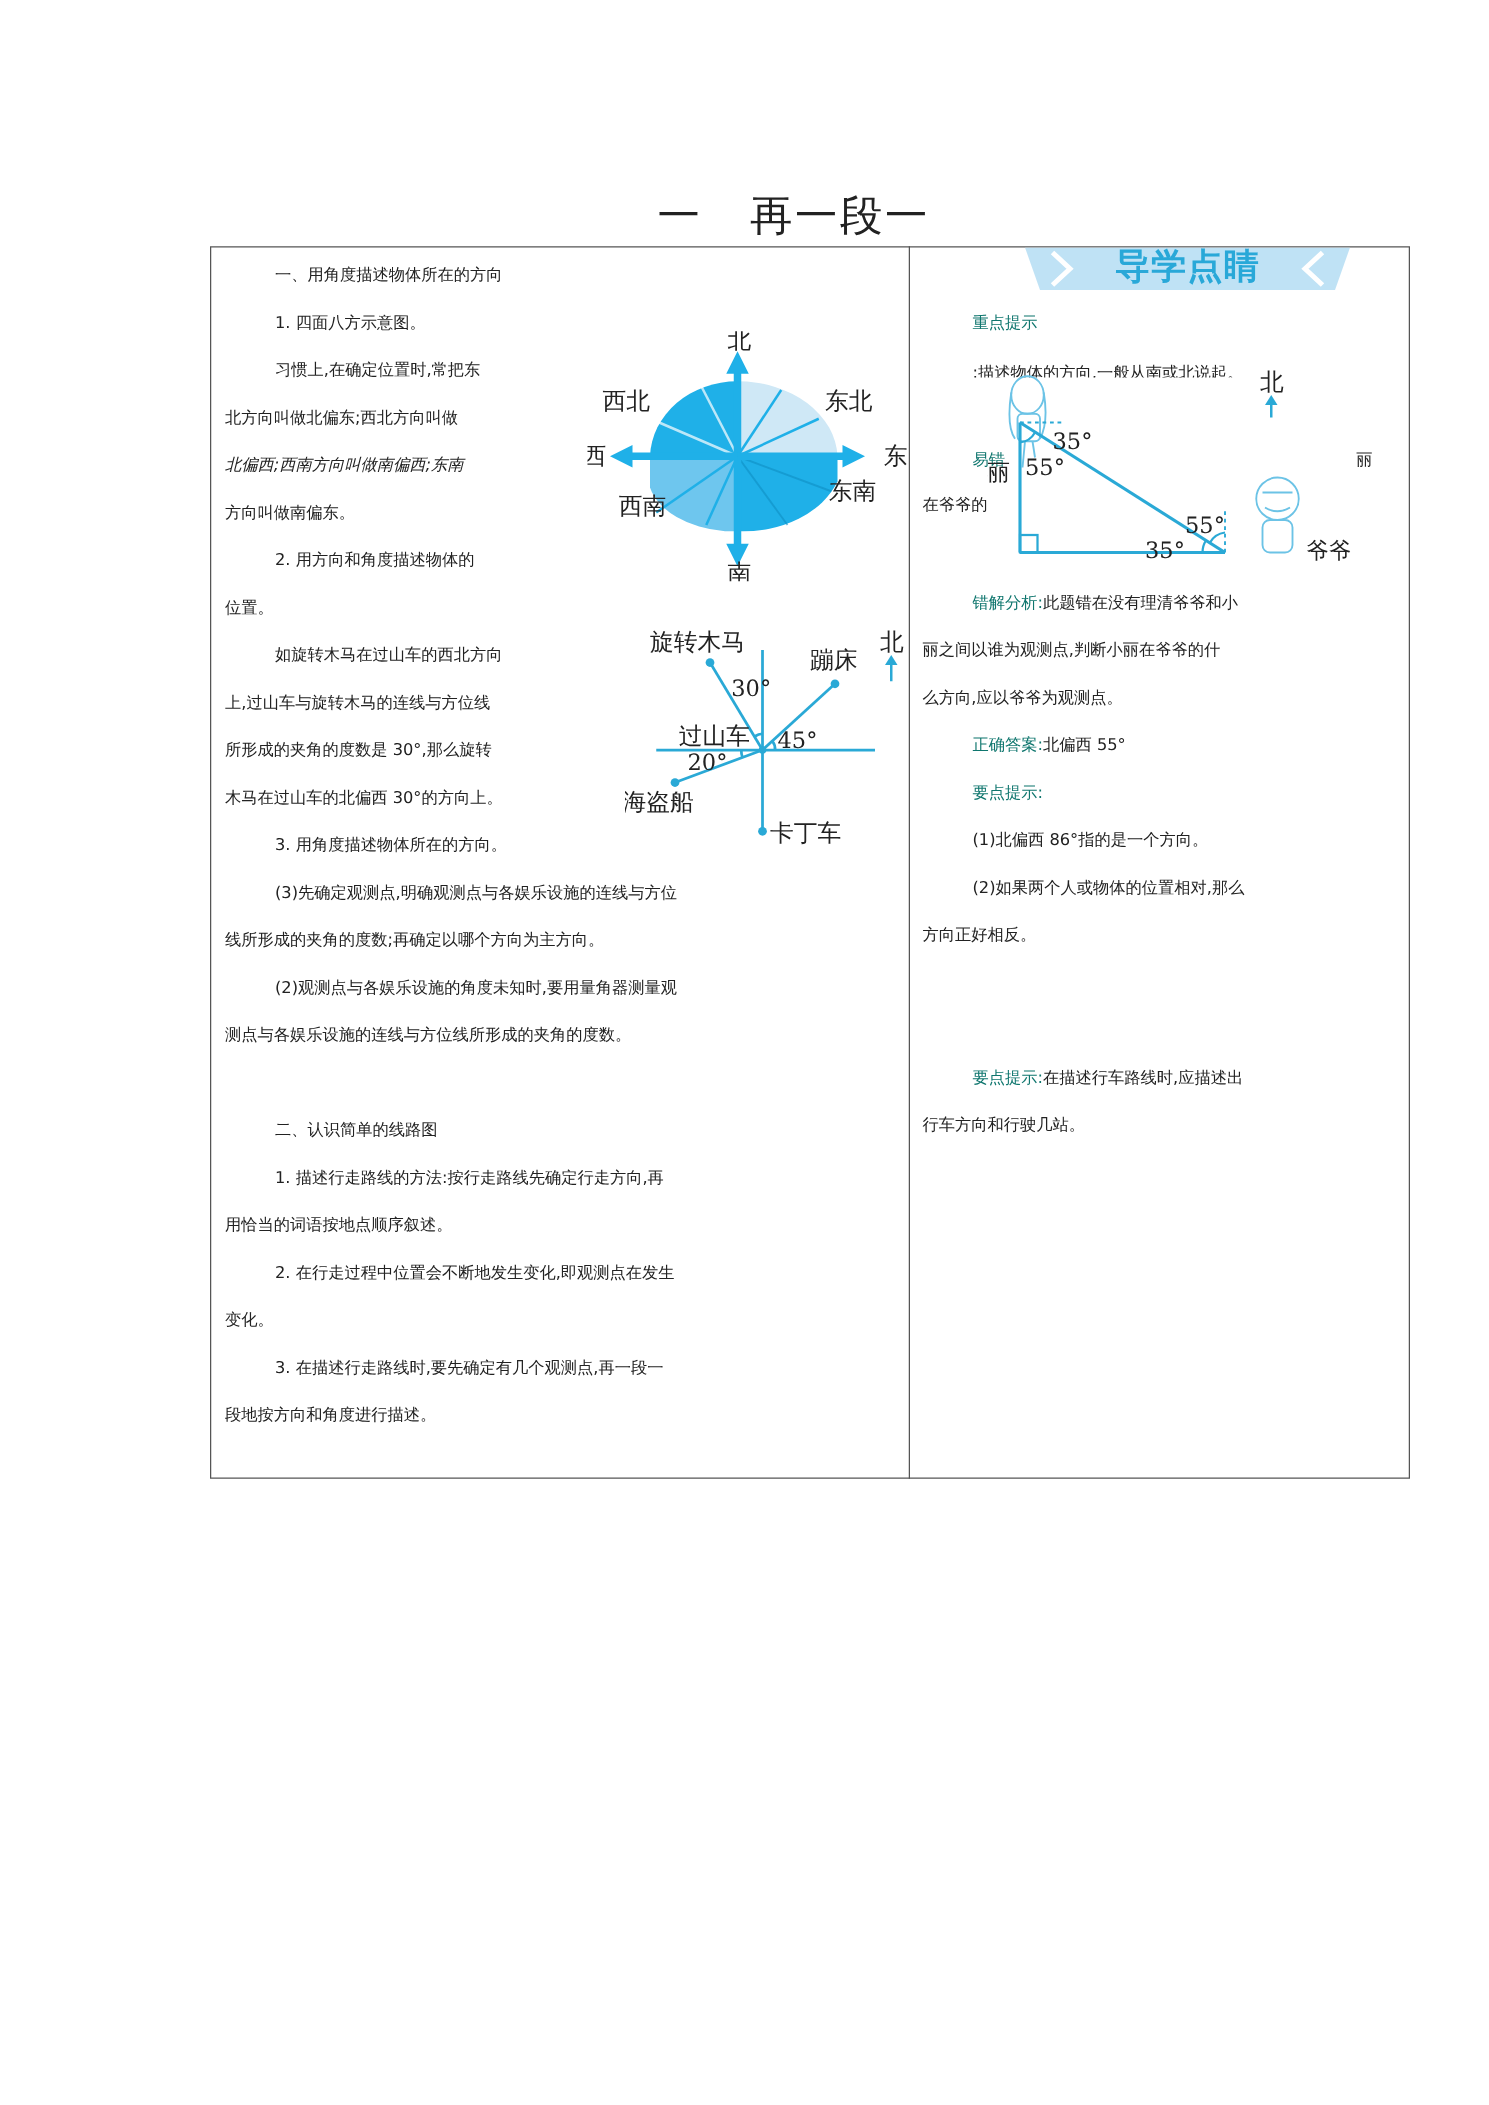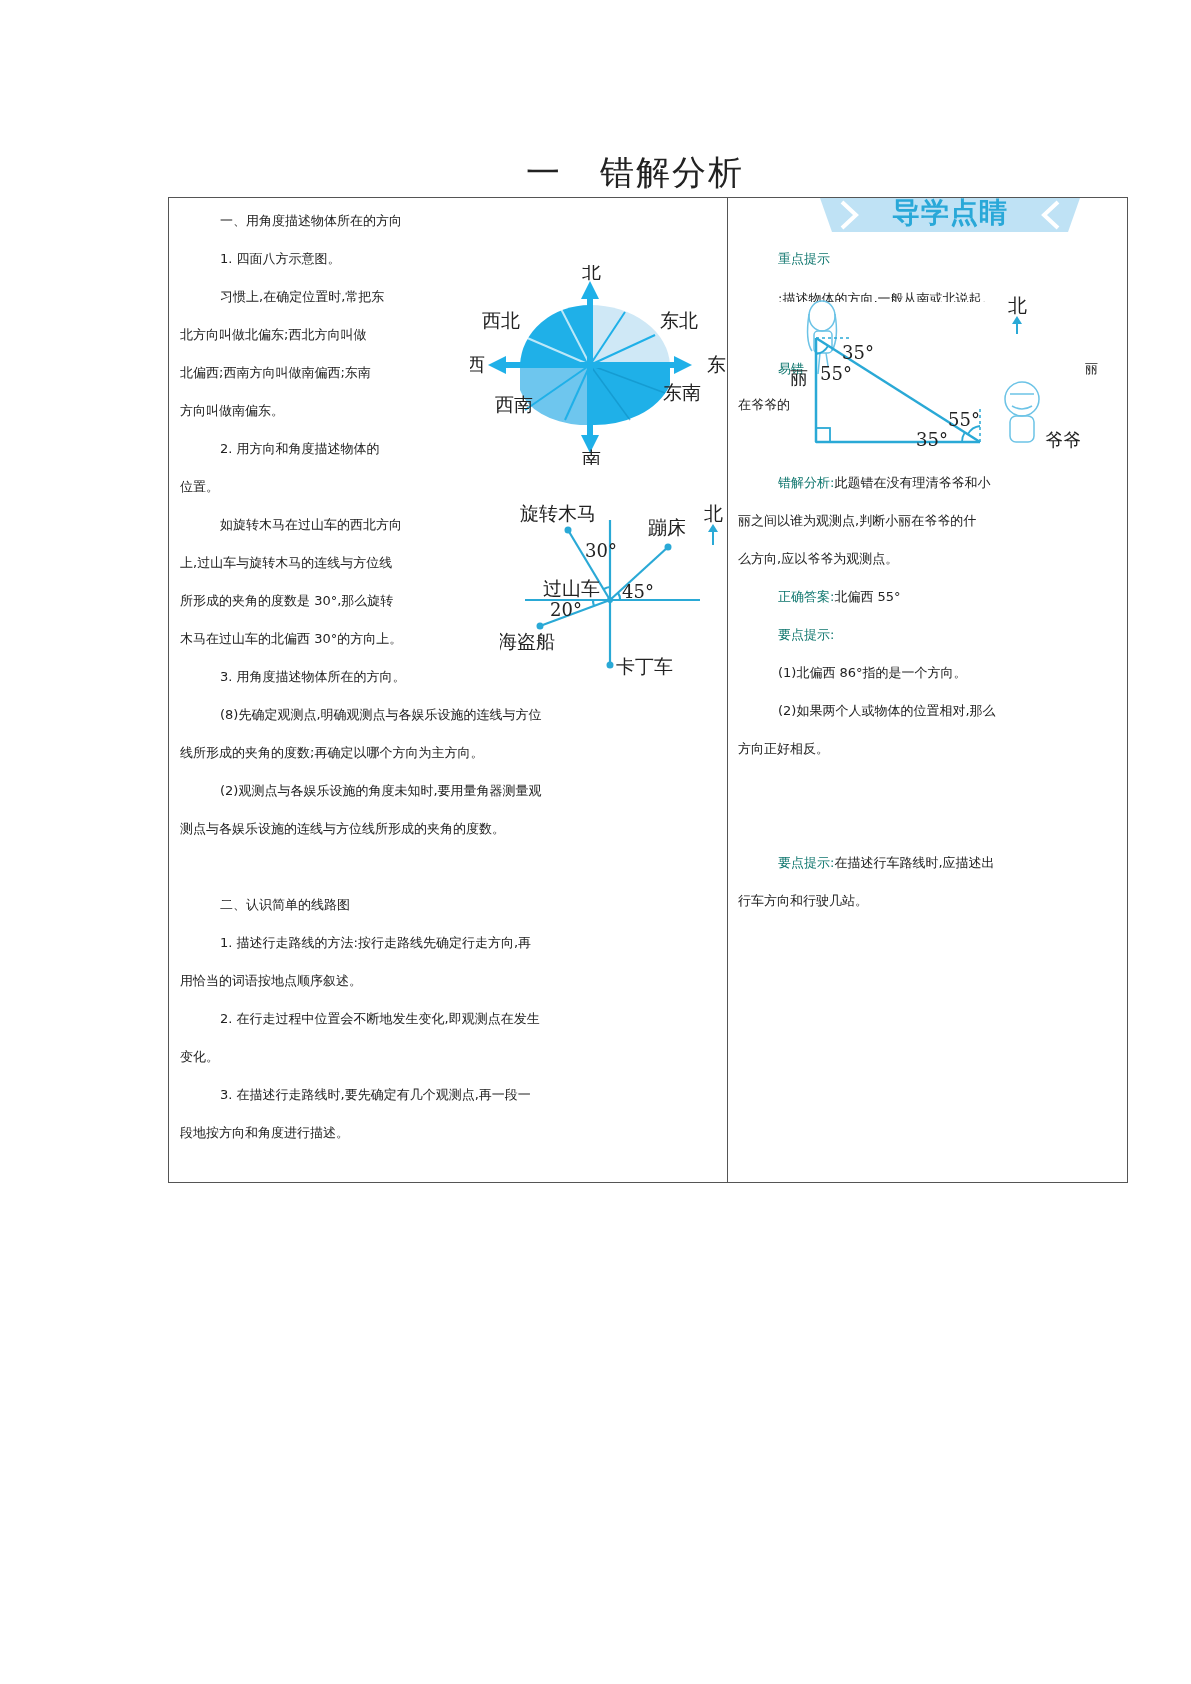--- a/index.html
+++ b/index.html
@@ -15,42 +15,42 @@
   .cy { color:#0f766e; }
   .banner { position:absolute; left:820px; top:198px; width:260px; height:38px; }
   .banner-text { position:absolute; left:0; width:260px; top:-4px; text-align:center;
                  font-size:28px; font-weight:bold; color:#29a8d8; letter-spacing:1px; }
   svg text { font-family:"DejaVu Serif","Liberation Serif",serif; }
 </style>
 </head>
 <body>
 
 <div class="title">
-  <span class="num">一</span><span>错解分析</span>
+  <span class="num">一</span><span>再一段一</span>
 </div>
 
 <div class="frame"></div>
 <div class="divider"></div>
 
 <div class="txt" style="left:220px;top:202px;">一、用角度描述物体所在的方向</div>
 <div class="txt" style="left:220px;top:240px;">1. 四面八方示意图。</div>
 <div class="txt" style="left:220px;top:278px;">习惯上,在确定位置时,常把东</div>
 <div class="txt" style="left:180px;top:316px;">北方向叫做北偏东;西北方向叫做</div>
-<div class="txt" style="left:180px;top:354px;">北偏西;西南方向叫做南偏西;东南</div>
+<div class="txt" style="left:180px;top:354px;font-style:italic;">北偏西;西南方向叫做南偏西;东南</div>
 <div class="txt" style="left:180px;top:392px;">方向叫做南偏东。</div>
 
 <div class="txt" style="left:220px;top:430px;text-align:right;">2. 用方向和角度描述物体的</div>
 <div class="txt" style="left:180px;top:468px;">位置。</div>
 <div class="txt" style="left:220px;top:506px;">如旋转木马在过山车的西北方向</div>
 <div class="txt" style="left:180px;top:544px;">上,过山车与旋转木马的连线与方位线</div>
 <div class="txt" style="left:180px;top:582px;">所形成的夹角的度数是 30°,那么旋转</div>
 <div class="txt" style="left:180px;top:620px;">木马在过山车的北偏西 30°的方向上。</div>
 
 <div class="txt" style="left:220px;top:658px;">3. 用角度描述物体所在的方向。</div>
-<div class="txt" style="left:220px;top:696px;">(8)先确定观测点,明确观测点与各娱乐设施的连线与方位</div>
+<div class="txt" style="left:220px;top:696px;">(3)先确定观测点,明确观测点与各娱乐设施的连线与方位</div>
 <div class="txt" style="left:180px;top:734px;">线所形成的夹角的度数;再确定以哪个方向为主方向。</div>
 <div class="txt" style="left:220px;top:772px;">(2)观测点与各娱乐设施的角度未知时,要用量角器测量观</div>
 <div class="txt" style="left:180px;top:810px;">测点与各娱乐设施的连线与方位线所形成的夹角的度数。</div>
 
 <div class="txt" style="left:220px;top:886px;">二、认识简单的线路图</div>
 <div class="txt" style="left:220px;top:924px;">1. 描述行走路线的方法:按行走路线先确定行走方向,再</div>
 <div class="txt" style="left:180px;top:962px;">用恰当的词语按地点顺序叙述。</div>
 <div class="txt" style="left:220px;top:1000px;">2. 在行走过程中位置会不断地发生变化,即观测点在发生</div>
 <div class="txt" style="left:180px;top:1038px;">变化。</div>
 <div class="txt" style="left:220px;top:1076px;">3. 在描述行走路线时,要先确定有几个观测点,再一段一</div>

